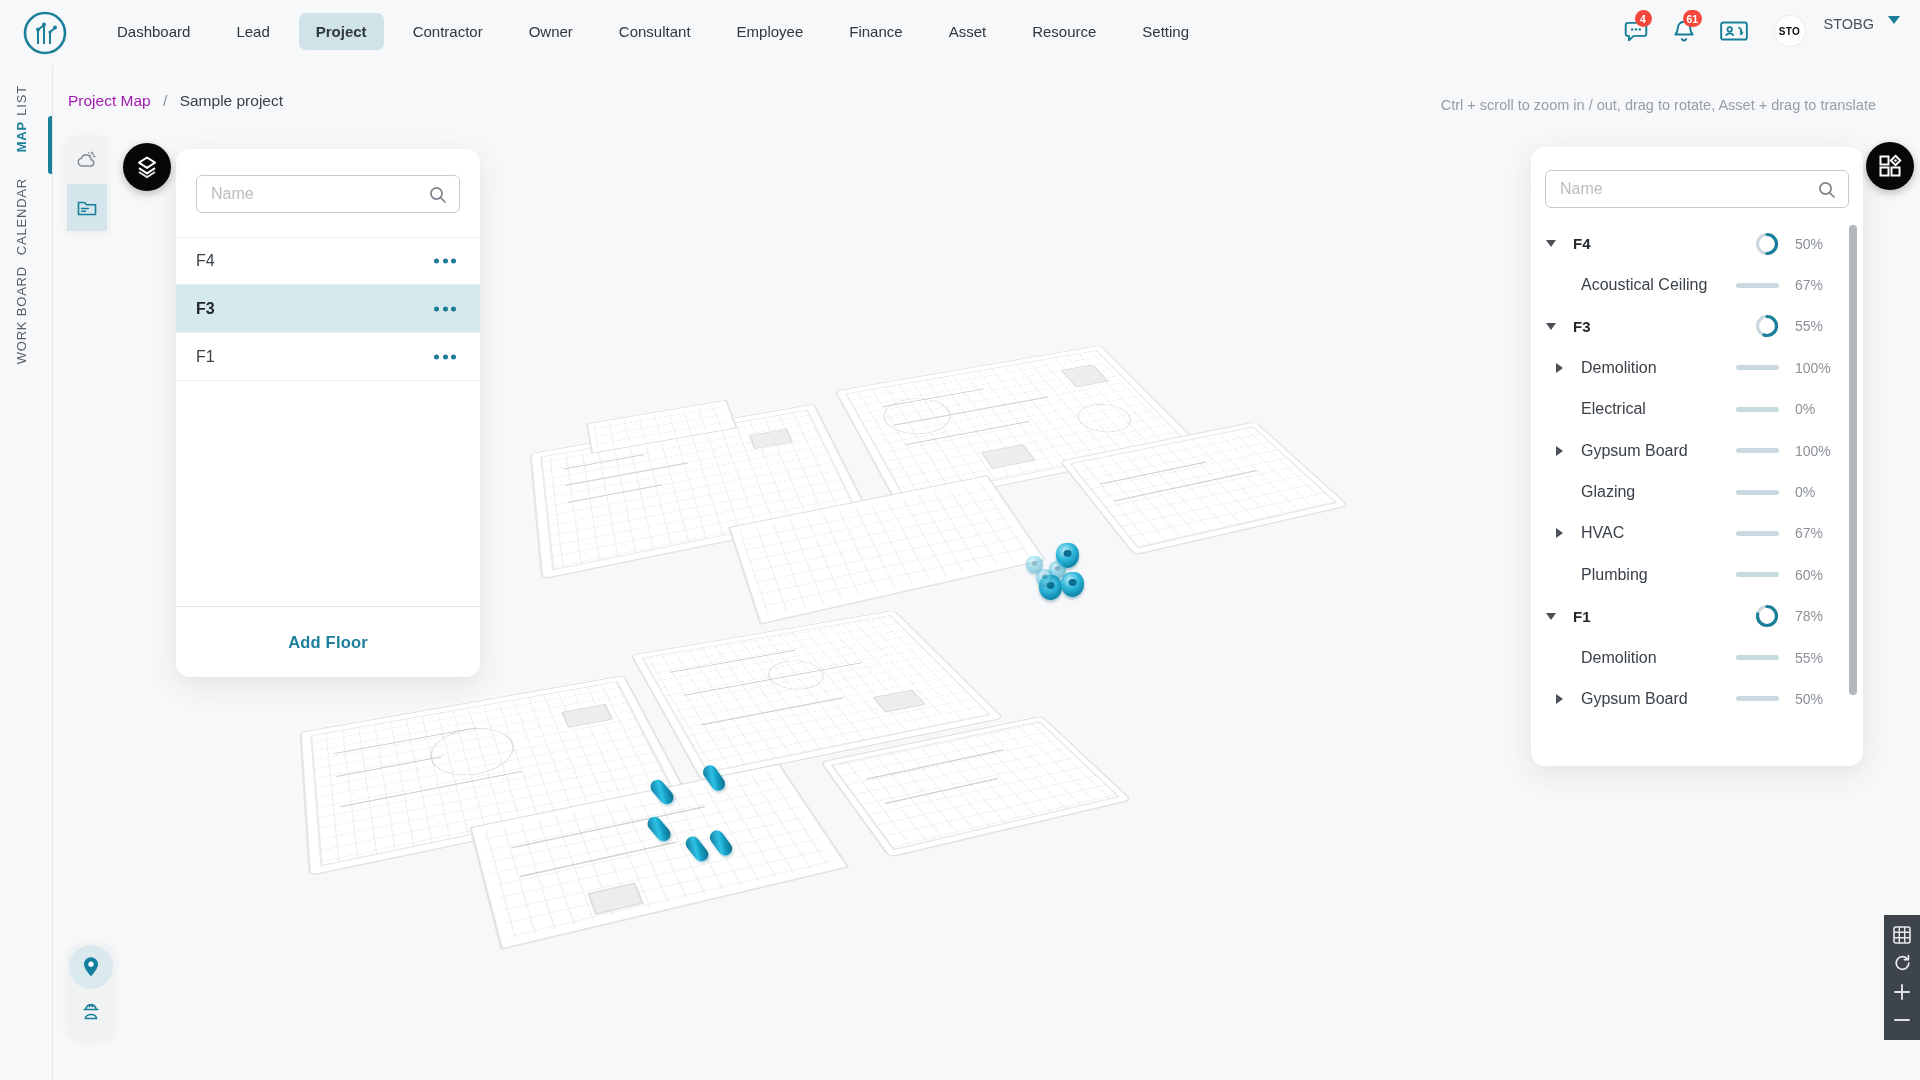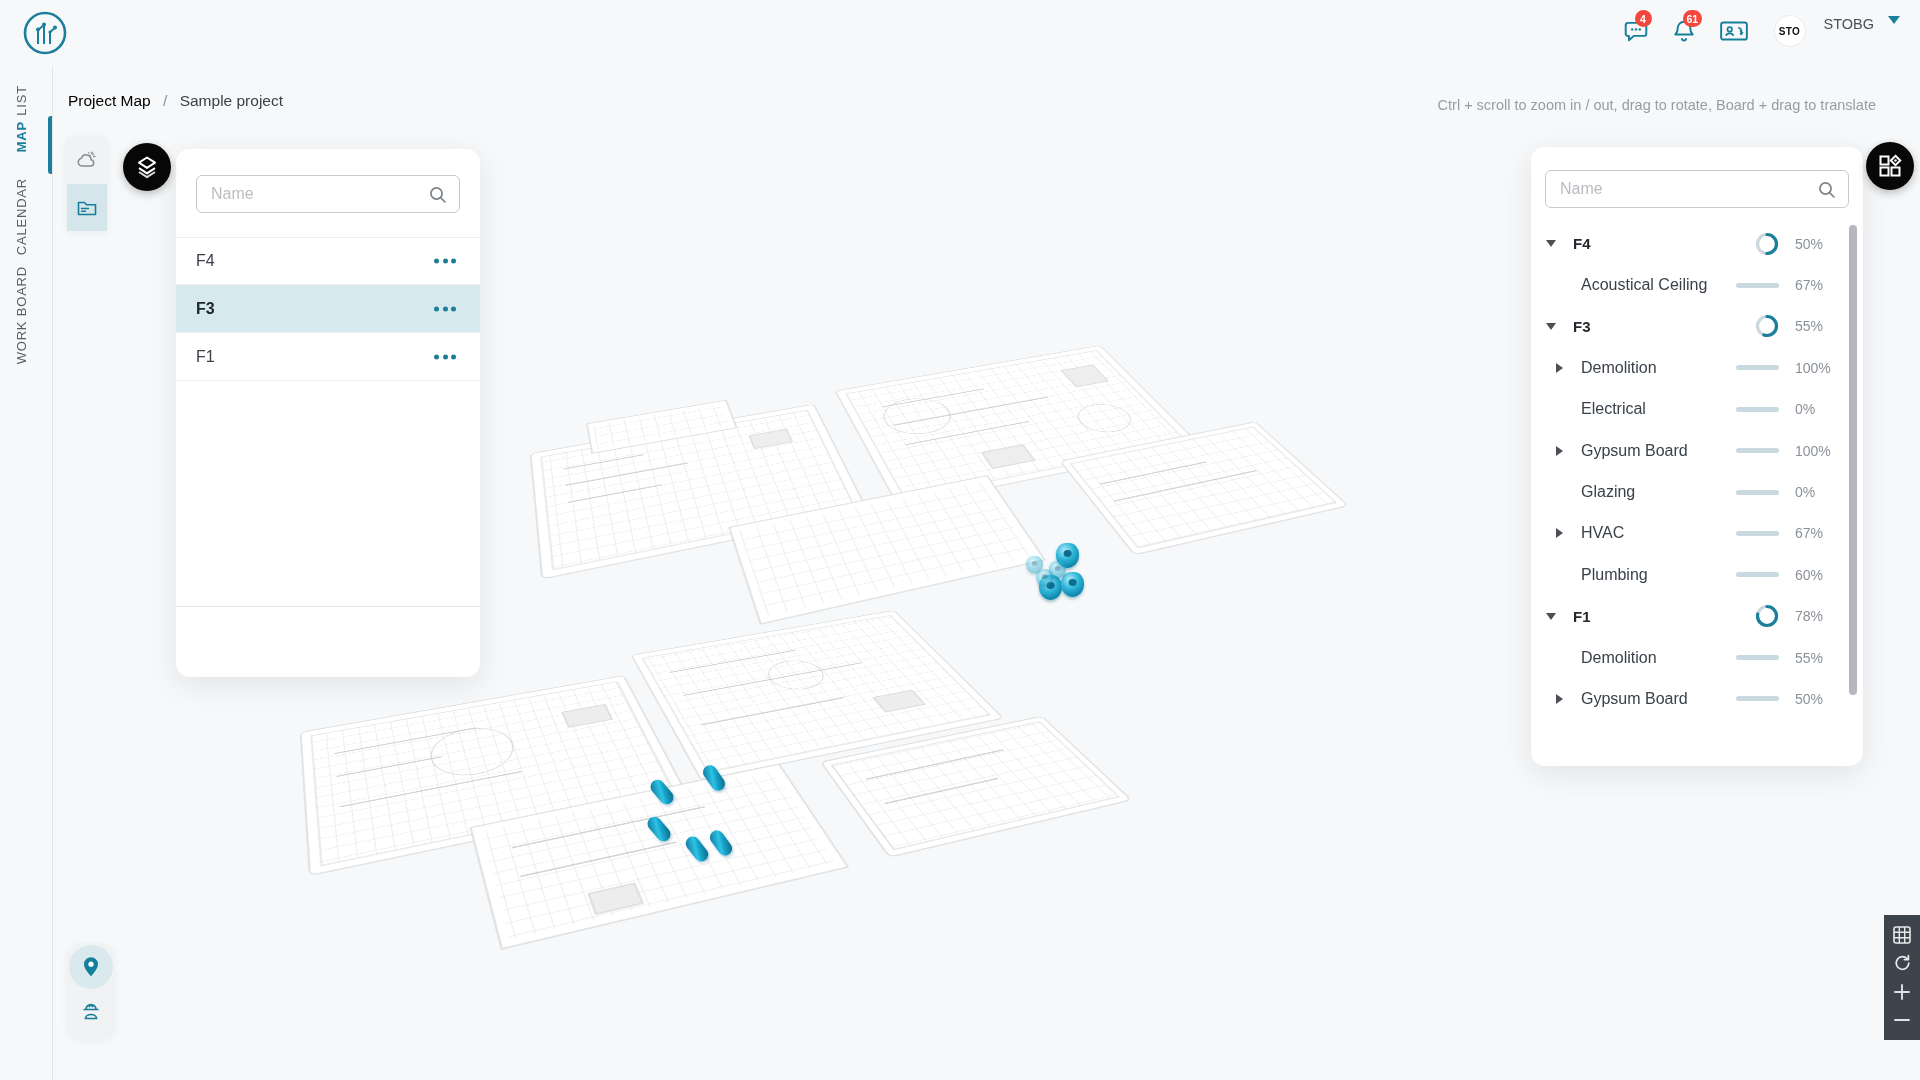--- a/index.html
+++ b/index.html
@@ -19,21 +19,21 @@
            background:#f4473c; color:#fff; font-size:10.5px; font-weight:bold; border-radius:9px;
            display:flex; align-items:center; justify-content:center; }
   .avatar { width:30px; height:30px; border-radius:50%; background:#fff; box-shadow:0 0 0 1px #ececec;
             display:flex; align-items:center; justify-content:center; font-size:10px; font-weight:bold; color:#111; letter-spacing:.3px; }
   .user-name { font-size:14.5px; color:#4a5158; margin-left:19px; }
   .caret-down-accent { width:0; height:0; border-left:6.5px solid transparent; border-right:6.5px solid transparent;
             border-top:8px solid #1b7f9b; margin-left:14px; cursor:pointer; }
 
   
   #breadcrumb { position:absolute; left:68px; top:92px; font-size:15.5px; z-index:20; }
-  #breadcrumb .sec { color:#000000; }
+  #breadcrumb .sec { color:#a21caf; }
   #breadcrumb .sep { color:#8b9199; margin:0 8px; }
   #breadcrumb .cur { color:#3a4149; }
   #map-hint { position:absolute; right:44px; top:97px; font-size:14.5px; color:#979da6; z-index:20; }
 
   
   #side-nav { position:absolute; left:0; top:66px; width:53px; height:1014px; border-right:1px solid #e3e5e8; z-index:25; background:transparent; }
   .v-label { position:absolute; left:14px; writing-mode:vertical-rl; transform:rotate(180deg);
              font-size:13px; letter-spacing:.8px; color:#565e66; cursor:pointer; white-space:nowrap; }
   .v-label.active { color:#1b7f9b; font-weight:bold; }
   .v-indicator { position:absolute; right:0; width:4px; border-radius:3px 0 0 3px; background:#1b7f9b; }
@@ -209,20 +209,33 @@
             <path d="M28 34V22l5-4"></path>
         </g>
         <g fill="#1b7f9b">
           <circle cx="16" cy="19.5" r="2"></circle>
             <circle cx="22" cy="14.5" r="2"></circle>
             <circle cx="33" cy="17.5" r="2"></circle>
             <circle cx="28" cy="22" r="1.6"></circle>
         </g>
       </svg>
     </div>
+    <div class="nav-items">
+      <div class="nav-item">Dashboard</div>
+      <div class="nav-item">Lead</div>
+      <div class="nav-item active">Project</div>
+      <div class="nav-item">Contractor</div>
+      <div class="nav-item">Owner</div>
+      <div class="nav-item">Consultant</div>
+      <div class="nav-item">Employee</div>
+      <div class="nav-item">Finance</div>
+      <div class="nav-item">Asset</div>
+      <div class="nav-item">Resource</div>
+      <div class="nav-item">Setting</div>
+    </div>
     <div class="top-icons">
       <div class="icon-wrap">
         <svg width="26" height="26" viewBox="0 0 24 24">
           <path d="M4.5 4.5h15a2 2 0 0 1 2 2v8a2 2 0 0 1-2 2H10l-4.5 4v-4h-1a2 2 0 0 1-2-2v-8a2 2 0 0 1 2-2z" fill="none" stroke="#177e99" stroke-width="1.8" stroke-linejoin="round"></path>
           <circle cx="8.5" cy="10.5" r="1.15" fill="#177e99"></circle>
             <circle cx="12" cy="10.5" r="1.15" fill="#177e99"></circle>
             <circle cx="15.5" cy="10.5" r="1.15" fill="#177e99"></circle>
         </svg>
         <div class="badge">4</div>
       </div>
@@ -247,21 +260,21 @@
         <div class="caret-down-accent"></div>
       </div>
     </div>
   </div>
 
   <div id="breadcrumb">
     <span class="sec">Project Map</span>
     <span class="sep">/</span>
     <span class="cur">Sample project</span>
   </div>
-  <div id="map-hint">Ctrl + scroll to zoom in / out, drag to rotate, Board + drag to translate</div>
+  <div id="map-hint">Ctrl + scroll to zoom in / out, drag to rotate, Asset + drag to translate</div>
 
   <div id="side-nav">
     <div class="v-label" style="top:19px;">LIST</div>
     <div class="v-label active" style="top:55px;">MAP</div>
     <div class="v-indicator" style="top:50px; height:58px;"></div>
     <div class="v-label" style="top:112px;">CALENDAR</div>
     <div class="v-label" style="top:200px;">WORK BOARD</div>
   </div>
 
   <div id="tool-panel">
@@ -327,20 +340,21 @@
       <div class="floor-row">
         <span class="fname">F1</span>
         <span class="dots">
             <i></i>
             <i></i>
             <i></i>
           </span>
       </div>
     </div>
     <div id="add-floor-divider"></div>
+    <div id="add-floor">Add Floor</div>
   </div>
 
   <div id="wbs-panel">
     <div class="search-box" id="wbs-search">
       <input type="text" placeholder="Name" style="">
       <svg class="search-ico" width="22" height="22" viewBox="0 0 22 22">
         <circle cx="9.5" cy="9.5" r="5.6" fill="none" stroke="#7c838a" stroke-width="1.7"></circle>
         <path d="M13.8 13.8L18 18" stroke="#7c838a" stroke-width="1.7" stroke-linecap="round"></path>
       </svg>
     </div>

